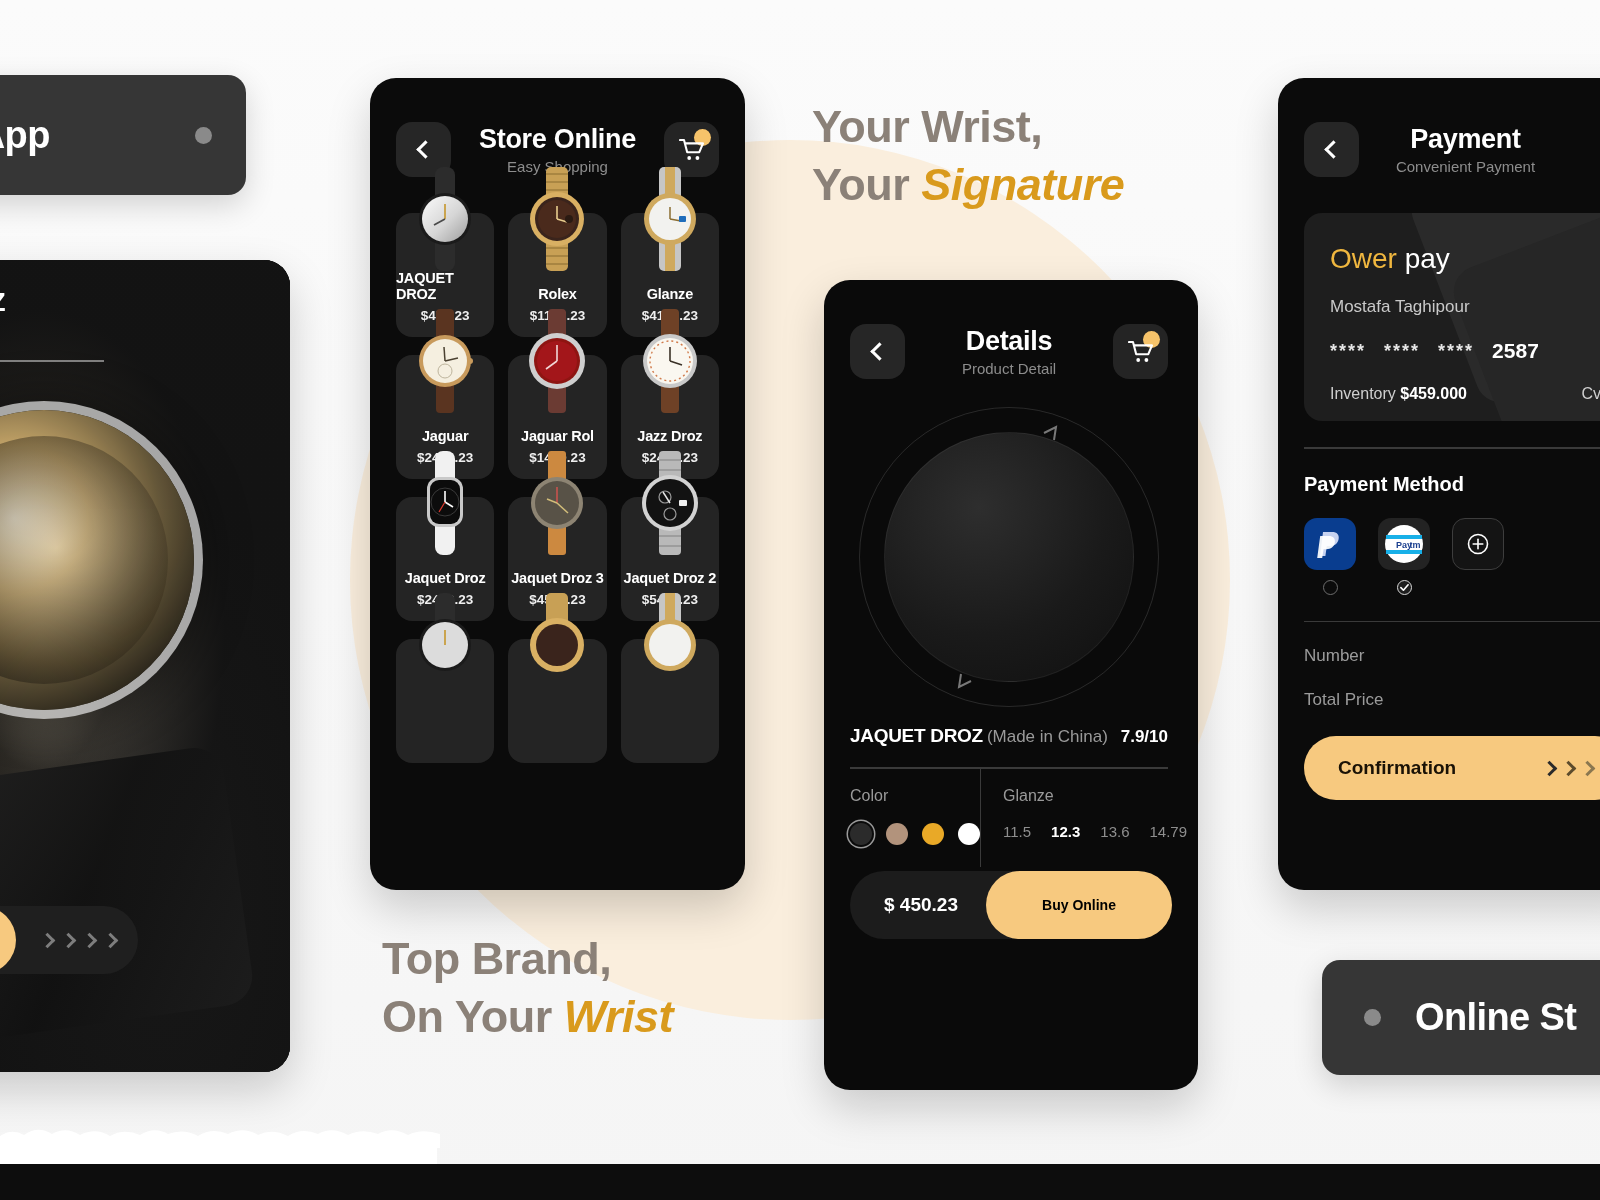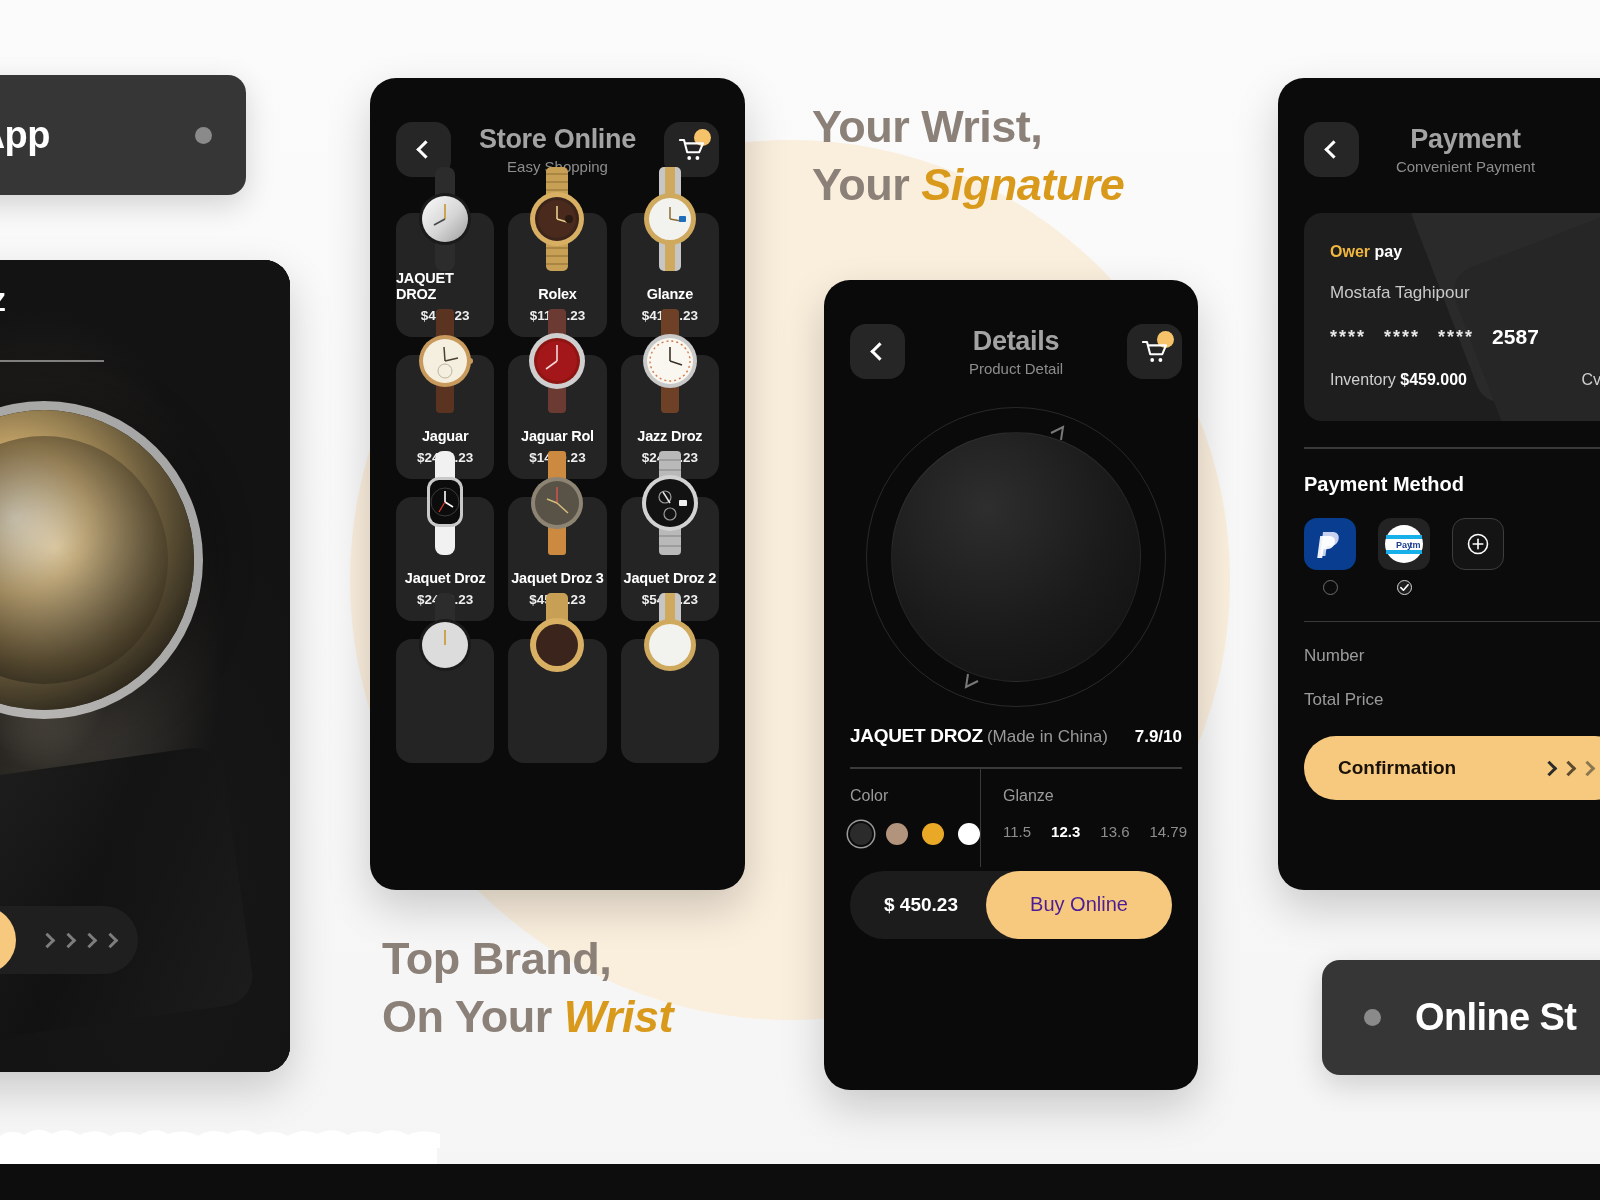--- a/index.html
+++ b/index.html
@@ -63,21 +63,21 @@
   }
   .chev-left {
     width: 13px; height: 13px;
     border-left: 3.4px solid #fff;
     border-bottom: 3.4px solid #fff;
     transform: rotate(45deg);
     margin-left: 4px;
   }
   .hdr { display: flex; align-items: center; justify-content: space-between; }
   .hdr-titles { text-align: center; flex: 1 1 auto; }
-  .hdr-title { color: #a3a3a3; font-size: 27px; font-weight: 700; letter-spacing: -.3px; }
+  .hdr-title { color: #ffffff; font-size: 27px; font-weight: 700; letter-spacing: -.3px; }
   .hdr-sub { color: #8d8d8d; font-size: 15px; margin-top: 3px; }
   .cart-btn {
     width: 55px; height: 55px; border-radius: 16px;
     background: #242424; position: relative;
     display: flex; align-items: center; justify-content: center;
     flex: 0 0 auto;
   }
   .cart-dot {
     position: absolute; right: 8px; top: 7px;
     width: 17px; height: 17px; border-radius: 50%;
@@ -102,21 +102,21 @@
     display: flex; flex-direction: column;
     align-items: center; justify-content: flex-end;
     padding-bottom: 14px;
   }
   .pimg { position: absolute; left: 50%; transform: translateX(-50%); top: -48px; }
   .pname { color: #fff; font-size: 14.5px; font-weight: 700; letter-spacing: -.2px; }
   .pprice { color: #efefef; font-size: 13.5px; font-weight: 600; margin-top: 6px; }
 
   
   #phone-details { left: 824px; top: 280px; width: 374px; height: 810px; background:#0a0a0a; }
-  .det-inner { padding: 44px 16px 0 26px; }
+  .det-inner { padding: 44px 30px 0 26px; }
   .watch-stage {
     height: 320px; margin-top: 18px;
     display: flex; align-items: center; justify-content: center;
     position: relative;
   }
   .ring {
     position: absolute; border-radius: 50%;
     border: 1.4px solid rgba(255,255,255,.16);
   }
   .ring-o { width: 300px; height: 300px; border-color: rgba(255,255,255,.13); }
@@ -141,24 +141,24 @@
   .buybar {
     margin: 4px 26px 0 26px;
     background: #1c1c1c;
     border-radius: 34px;
     height: 68px;
     display: flex; align-items: center; justify-content: space-between;
     padding-left: 34px;
   }
   .buy-price { color: #fff; font-size: 19px; font-weight: 700; }
   .buy-btn {
-    background: #f7c97f; color: #4c1d95;
+    background: #f7c97f; color: #000000;
     border-radius: 34px; height: 68px;
     display: flex; align-items: center; justify-content: center;
-    padding: 0 34px; font-size: 20px; font-weight: 400;
+    padding: 0 34px; font-size: 14px; font-weight: 700;
     min-width: 186px;
   }
 
   
   #phone-payment { left: 1278px; top: 78px; width: 375px; height: 812px; }
   .pay-inner { padding: 44px 26px 0 26px; }
   .paycard {
     margin-top: 36px;
     position: relative;
     background: #1e1e1e;
@@ -173,21 +173,21 @@
     background: #2a2a2a; border-radius: 26px;
     transform: rotate(-21deg);
   }
   .paycard-sheen2 {
     position: absolute; right: -110px; top: 10px;
     width: 260px; height: 220px;
     background: #262626; border-radius: 26px;
     transform: rotate(-21deg);
   }
   .paycard-content { position: relative; z-index: 2; }
-  .pay-brand { font-size: 16px; font-weight: 700; }
+  .pay-brand { font-size: 28px; font-weight: 400; }
   .pay-brand .a { color: #f0b73f; }
   .pay-brand .b { color: #fff; }
   .pay-holder { color: #c9c9c9; font-size: 17px; margin-top: 22px; }
   .pay-num { display: flex; align-items: center; gap: 18px; margin-top: 22px; }
   .pay-mask { color: #e6e6e6; font-size: 18px; letter-spacing: 2px; font-weight: 700; }
   .pay-last { color: #fff; font-size: 21px; font-weight: 700; }
   .pay-foot { display: flex; justify-content: space-between; margin-top: 22px; }
   .pay-inv { color: #cfcfcf; font-size: 16px; }
   .pay-inv b { color: #fff; font-weight: 700; }
   .pay-hr { height: 1.5px; background: #3a3a3a; margin: 26px 0 0 0; }

